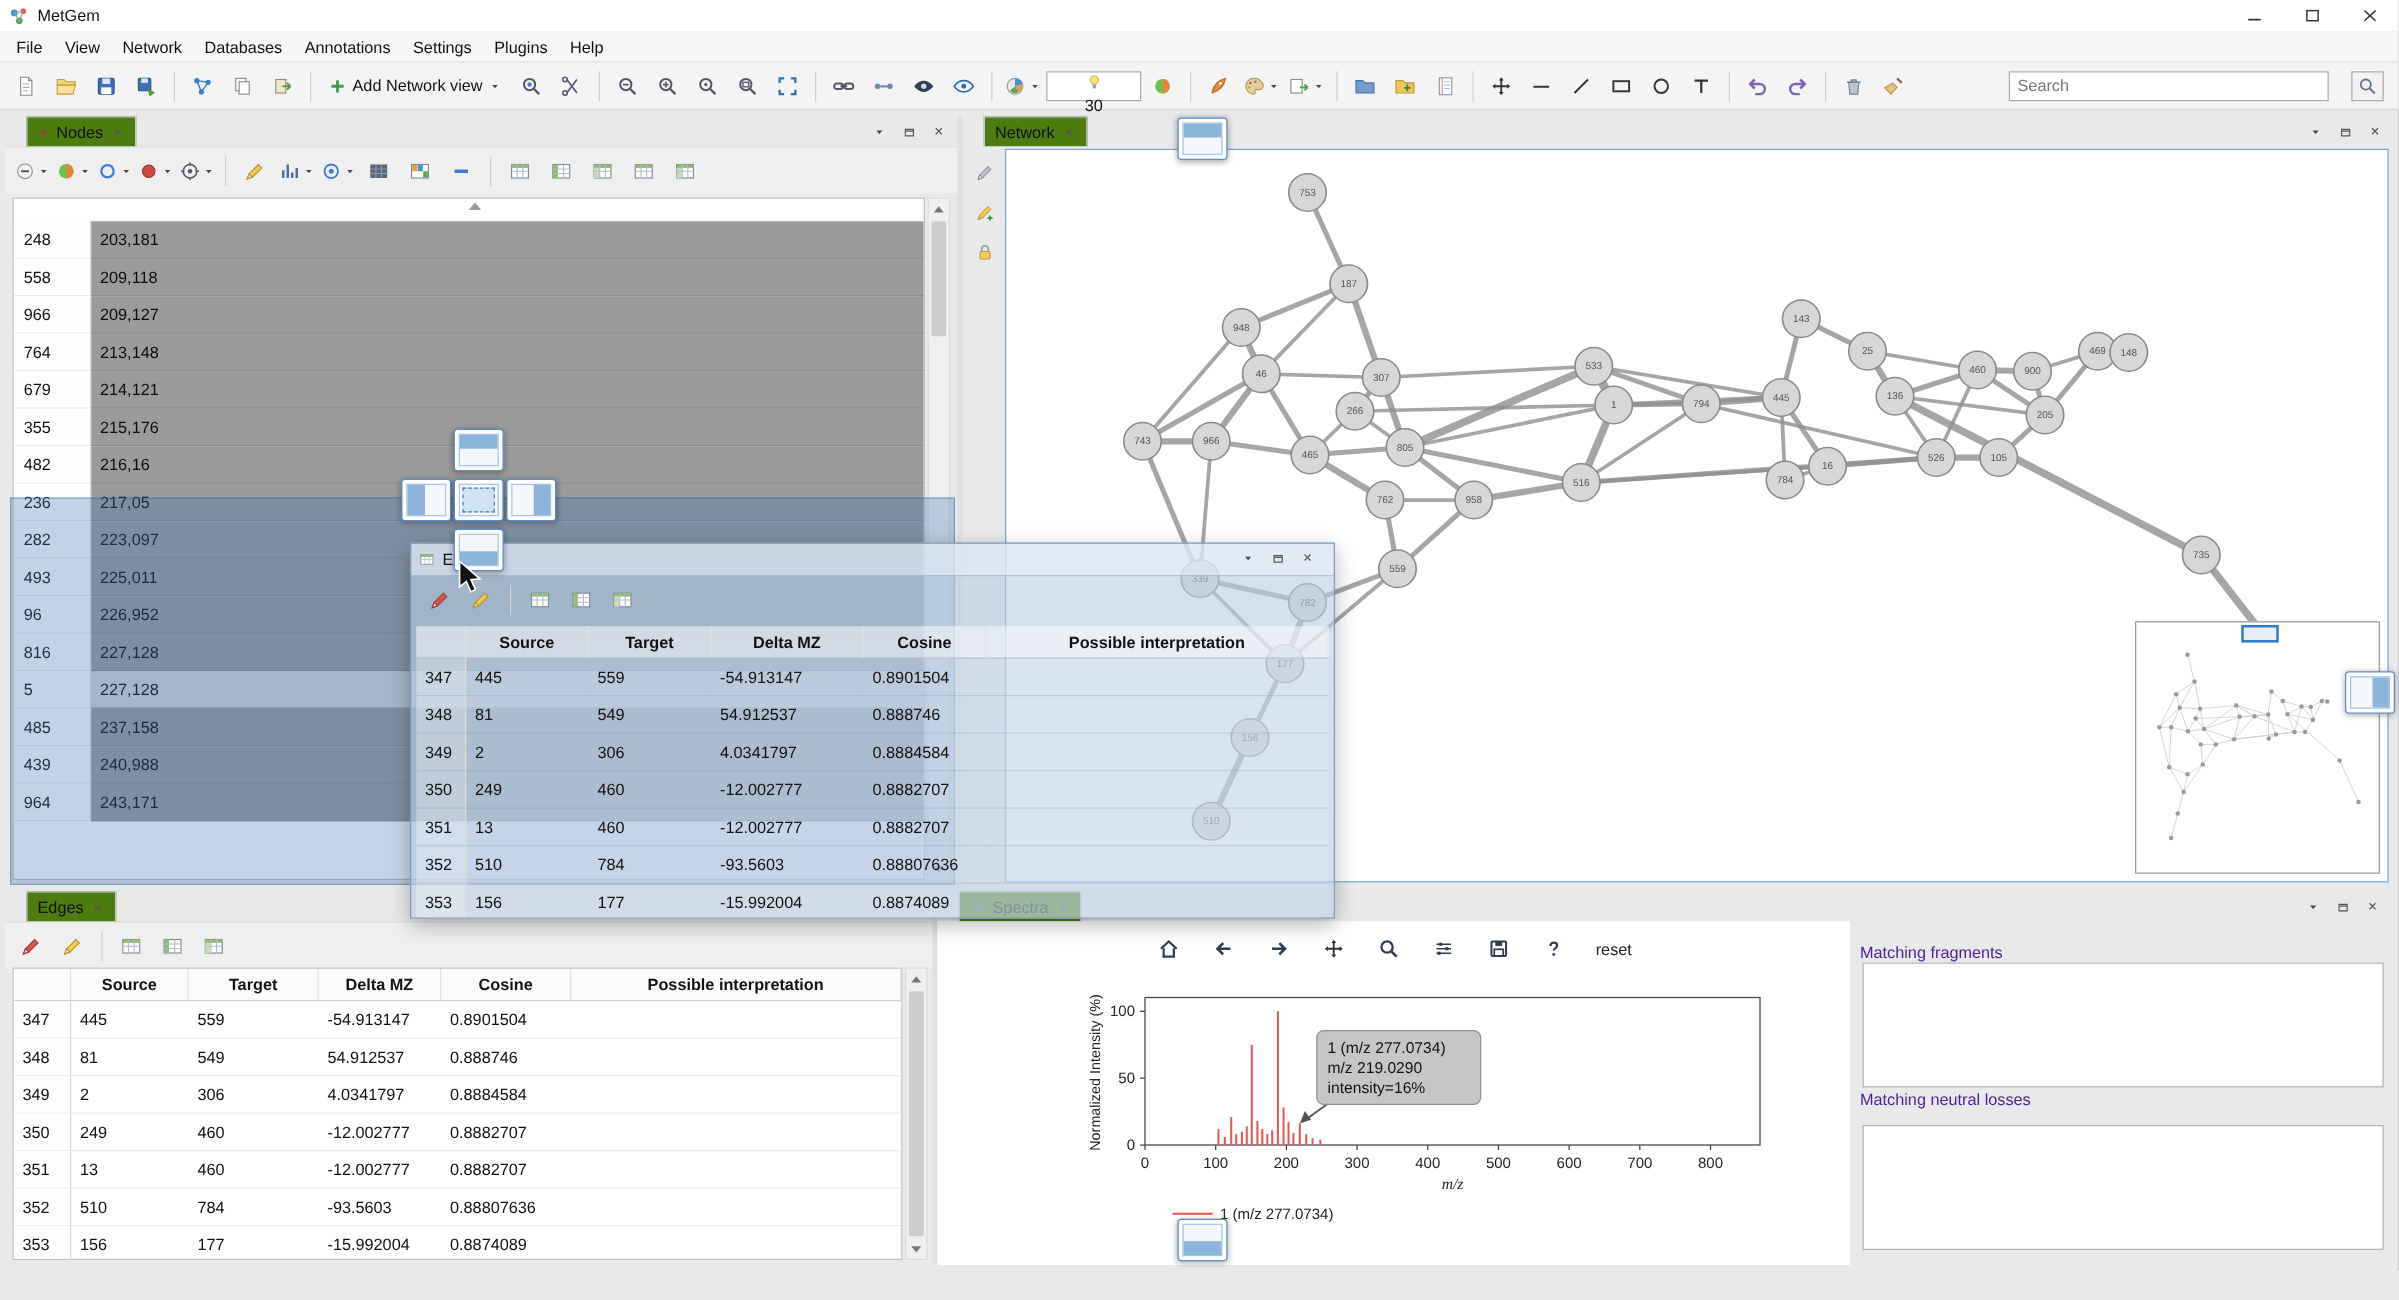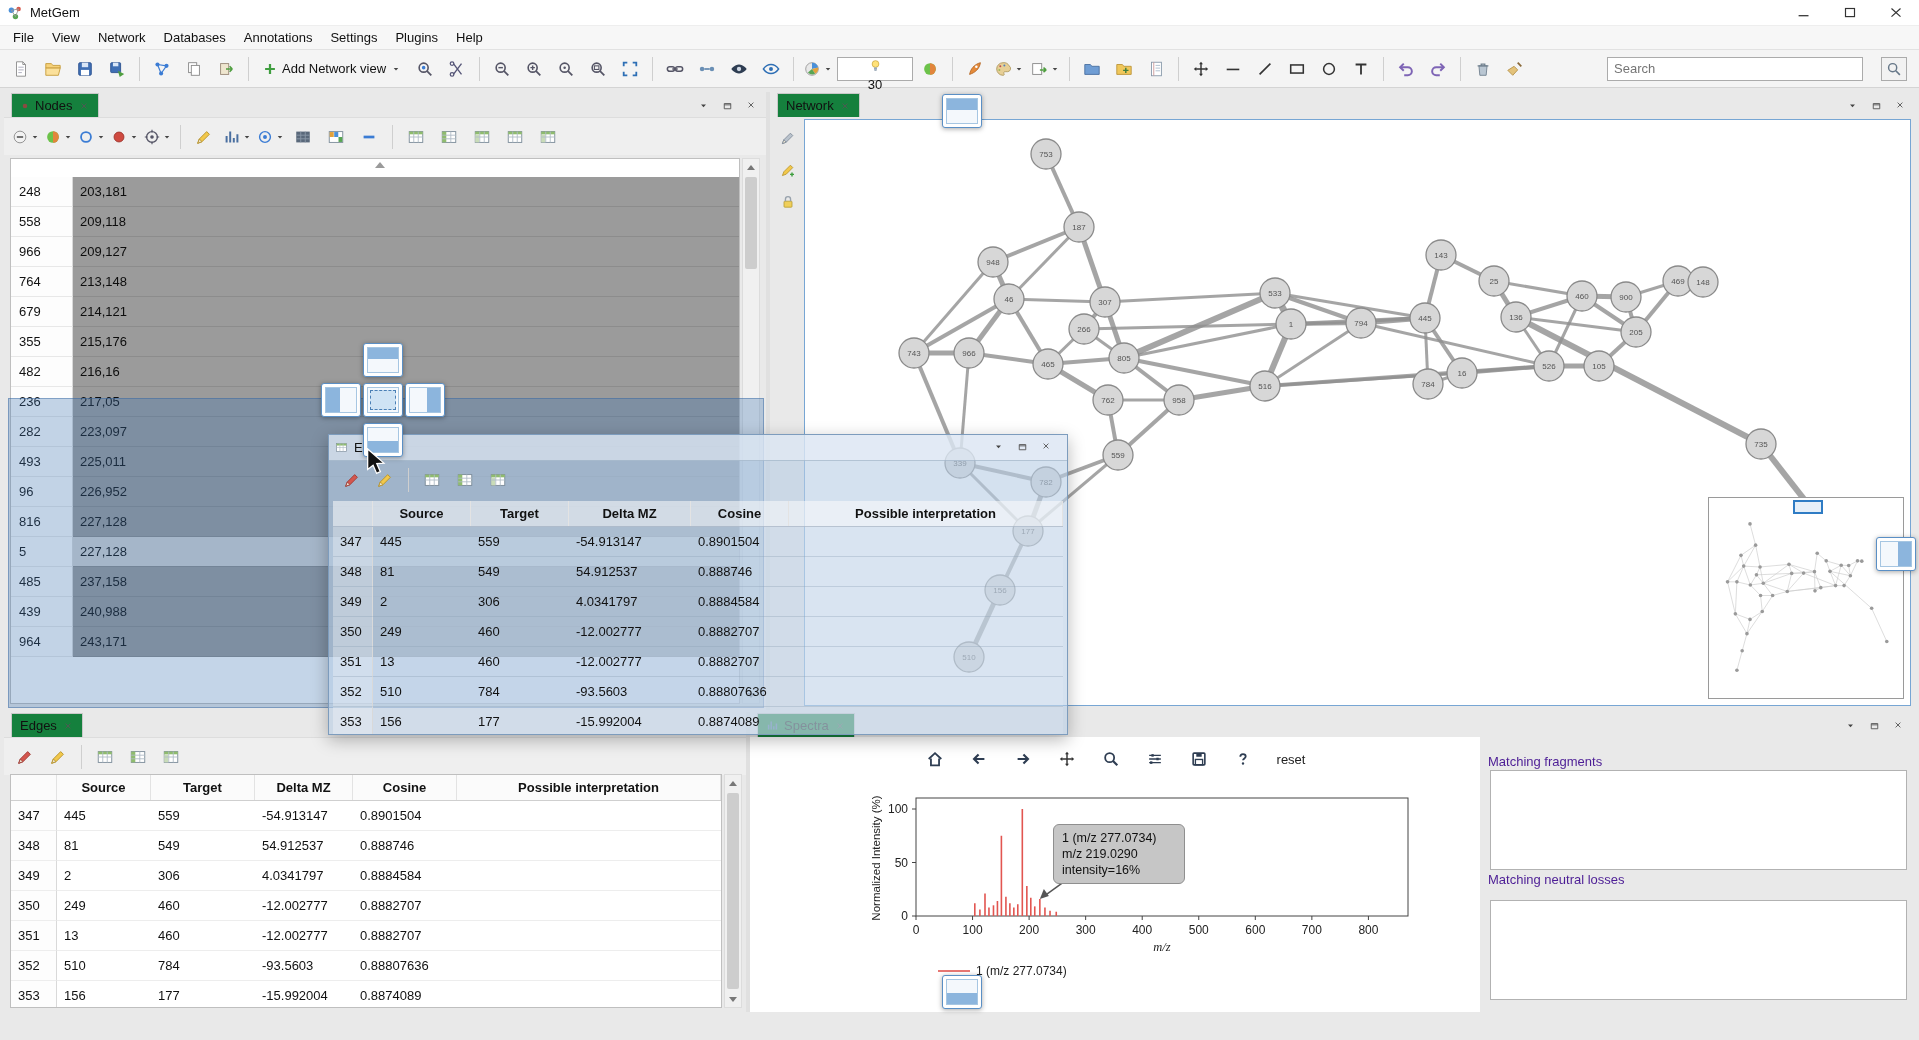--- a/index.html
+++ b/index.html
@@ -26,21 +26,21 @@
   .add-net { padding:0 7px; gap:5px; }
   .spin { width:76px; height:24px; background:#fff; border:1px solid #ababab; display:flex; align-items:center; gap:4px; padding:0 4px;flex-direction:column; }
   .spin-val { flex:1; text-align:left; }
   .searchwrap { margin-left:auto; display:flex; align-items:center; gap:18px; padding-right:6px; }
   .search { width:256px; height:24px; border:1px solid #ababab; padding:0 6px; font:13px "Liberation Sans",sans-serif; background:#fff; }
   .searchbtn { width:26px; height:24px; border:1px solid #ababab; background:#f2f2f2; display:flex; align-items:center; justify-content:center; }
 
   
   .dock { position:absolute; background:#e9e9e9; }
   .dock-head { height:25px; display:flex; align-items:flex-end; }
-  .tab { display:flex; align-items:center; gap:5px; padding:0 8px; height:24px; background:#15803d; border:1px solid #c9c9c9; border-bottom:none; font-size:13px; margin-left:7px; }
+  .tab { display:flex; align-items:center; gap:5px; padding:0 8px; height:24px; background:#4d7c0f; border:1px solid #c9c9c9; border-bottom:none; font-size:13px; margin-left:17px; }
   .dock-btns { margin-left:auto; display:flex; align-items:center; gap:6px; padding-right:6px; padding-bottom:3px; }
   .dock-btn { width:18px; height:18px; display:flex; align-items:center; justify-content:center; }
 
   
   #nodes-dock { left:4px; top:92px; width:762px; height:618px; }
   .panel-toolbar { height:38px; background:#efefef; display:flex; align-items:center; gap:3px; padding:0 6px; border-top:1px solid #ddd; }
   .nbtn { min-width:30px; height:30px; display:flex; align-items:center; justify-content:center; border-radius:2px; gap:1px; }
   .nodes-table { position:absolute; left:6px; top:66px; right:26px; bottom:6px; background:#fff; border:1px solid #bfbfbf; overflow:hidden; }
   .mini-chevron { position:absolute; top:3px; left:50%; width:0; height:0; border-left:5px solid transparent; border-right:5px solid transparent; border-bottom:6px solid #9a9a9a; }
   .nrows { position:absolute; left:0; top:18px; right:0; }

